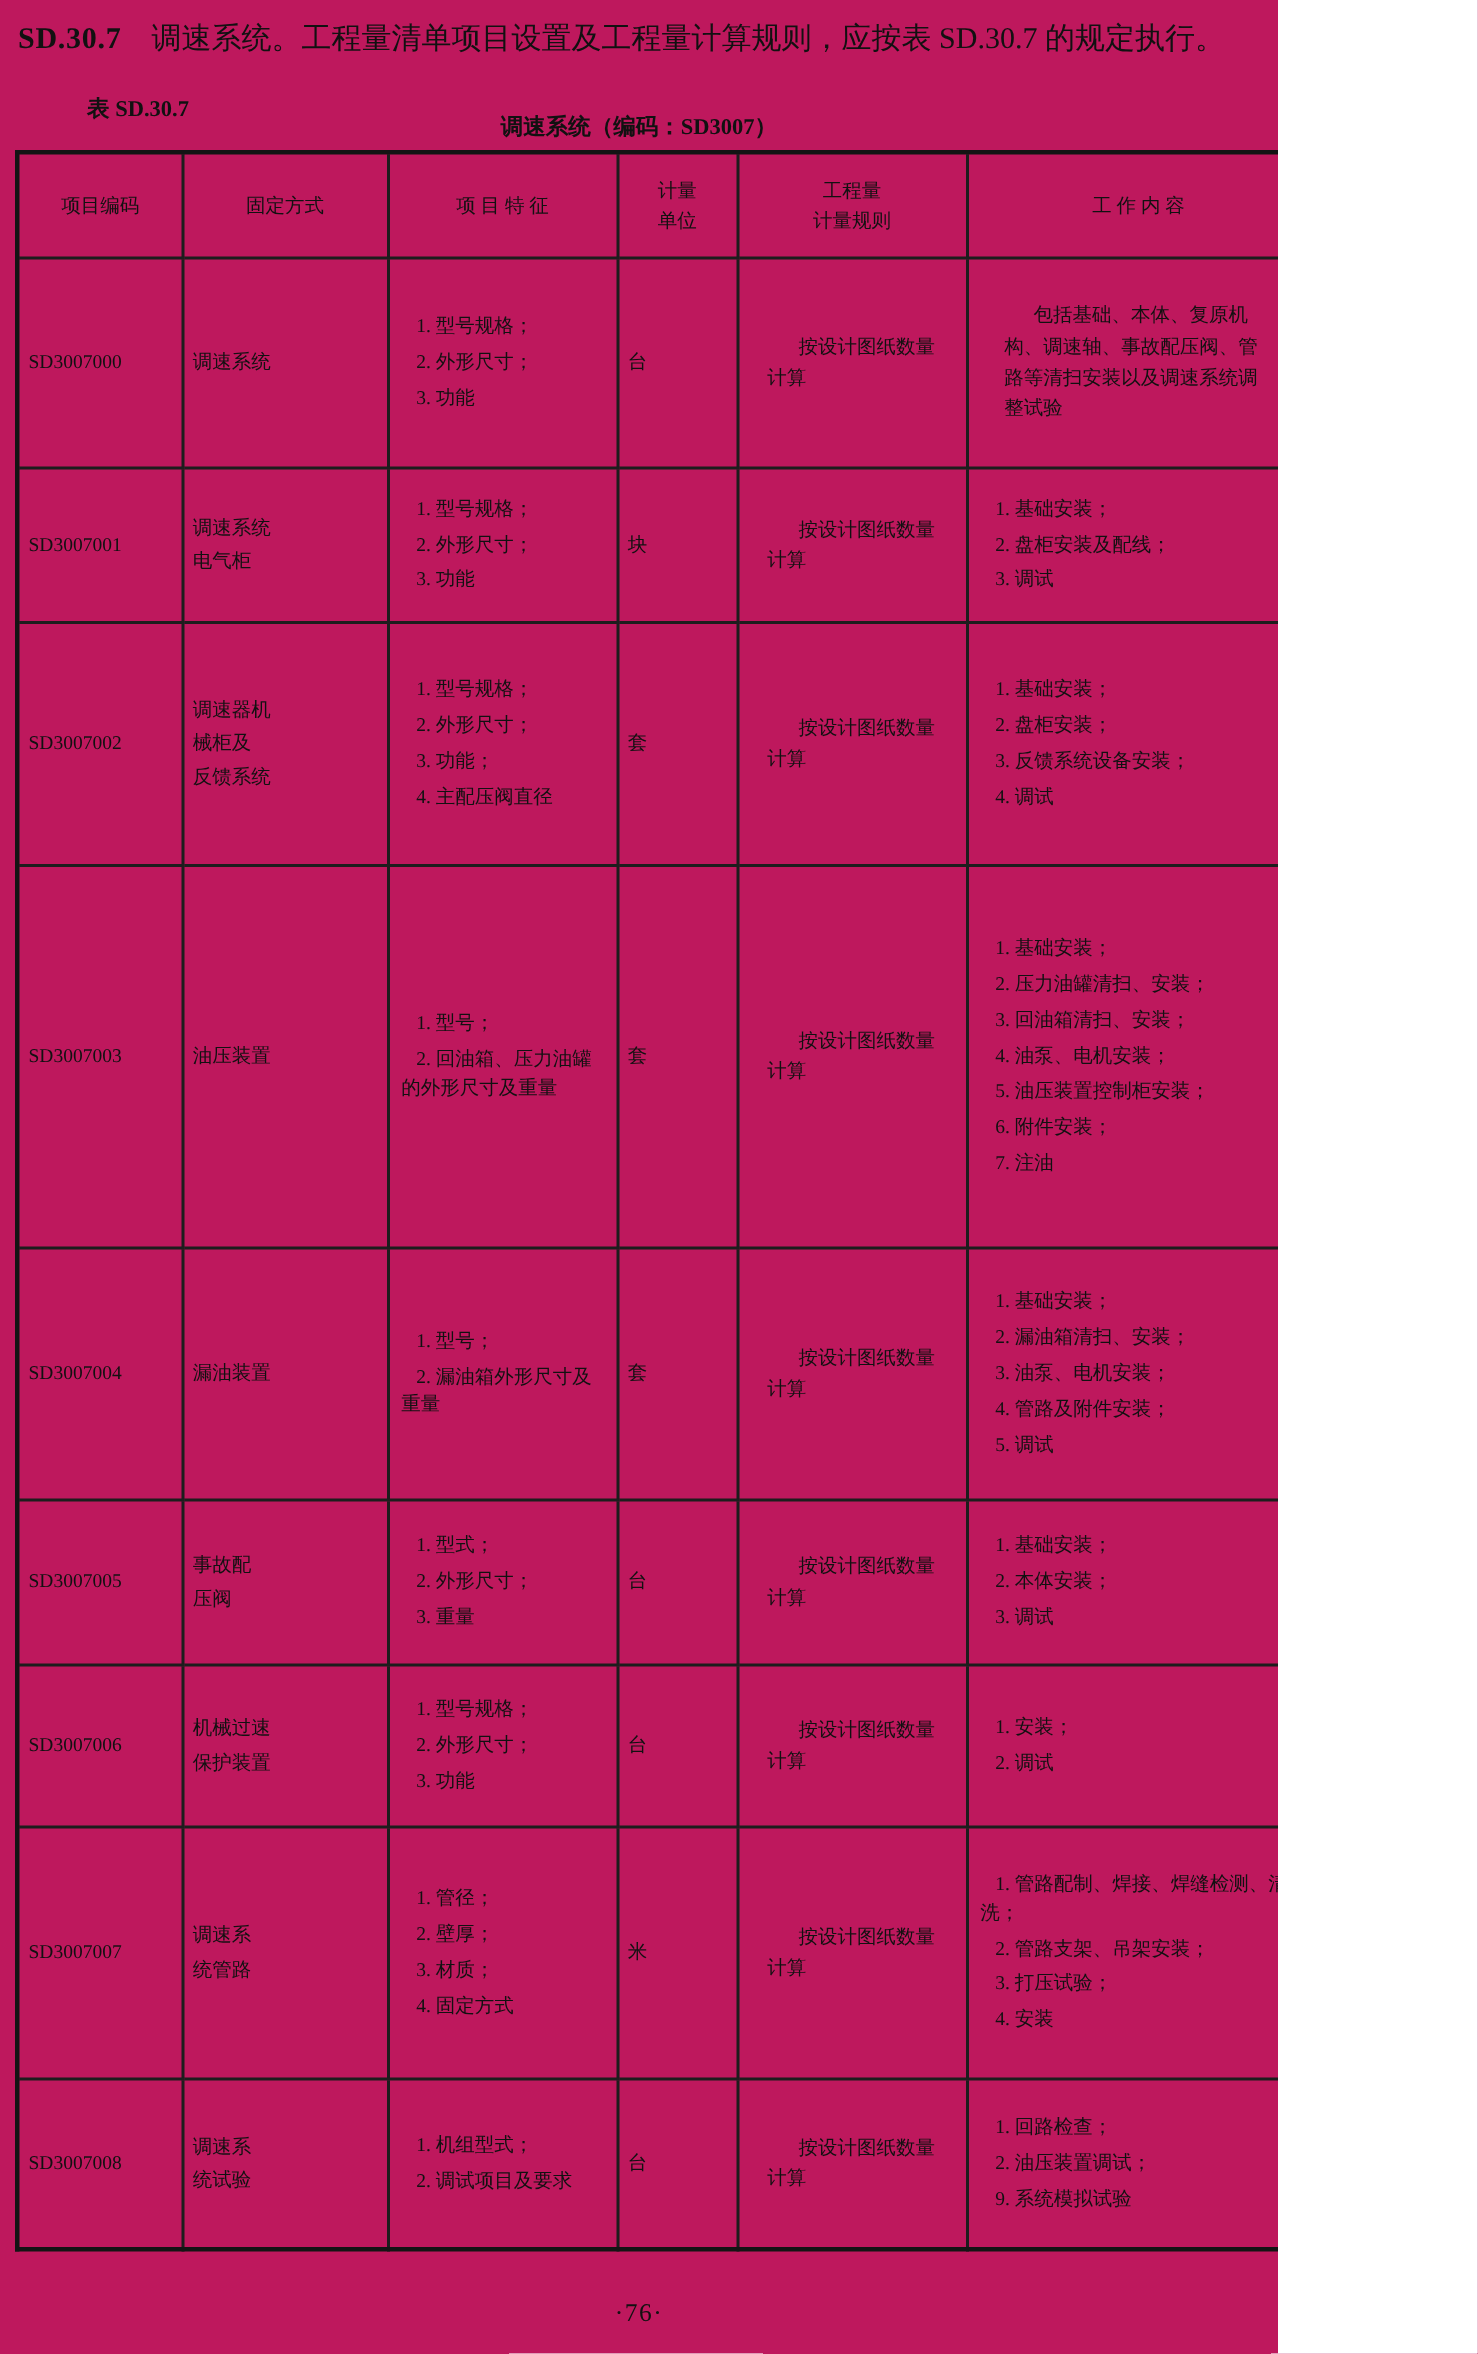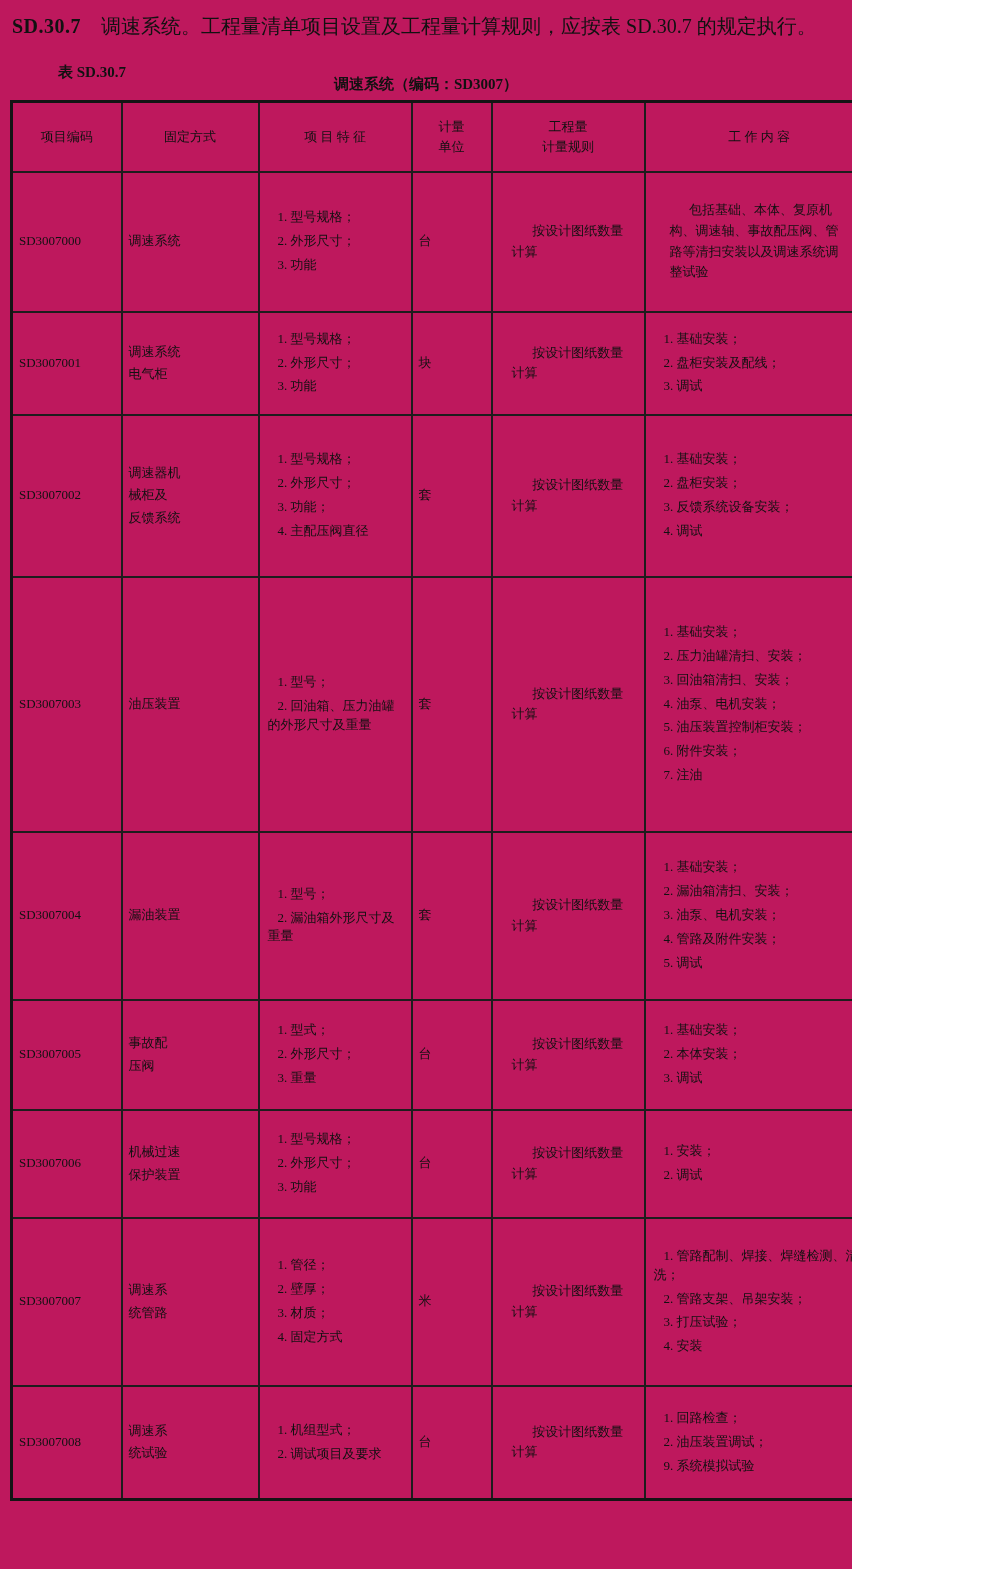--- a/index.html
+++ b/index.html
@@ -273,13 +273,14 @@
             <div class="li">2. 油压装置调试；</div>
             <div class="li">9. 系统模拟试验</div>
           </td>
         <td class="c-note">
             <p></p>
           </td>
       </tr>
     </tbody>
   </table>
 
+  <div class="pagenum">·76·</div>
 </div>
 
 </body></html>

